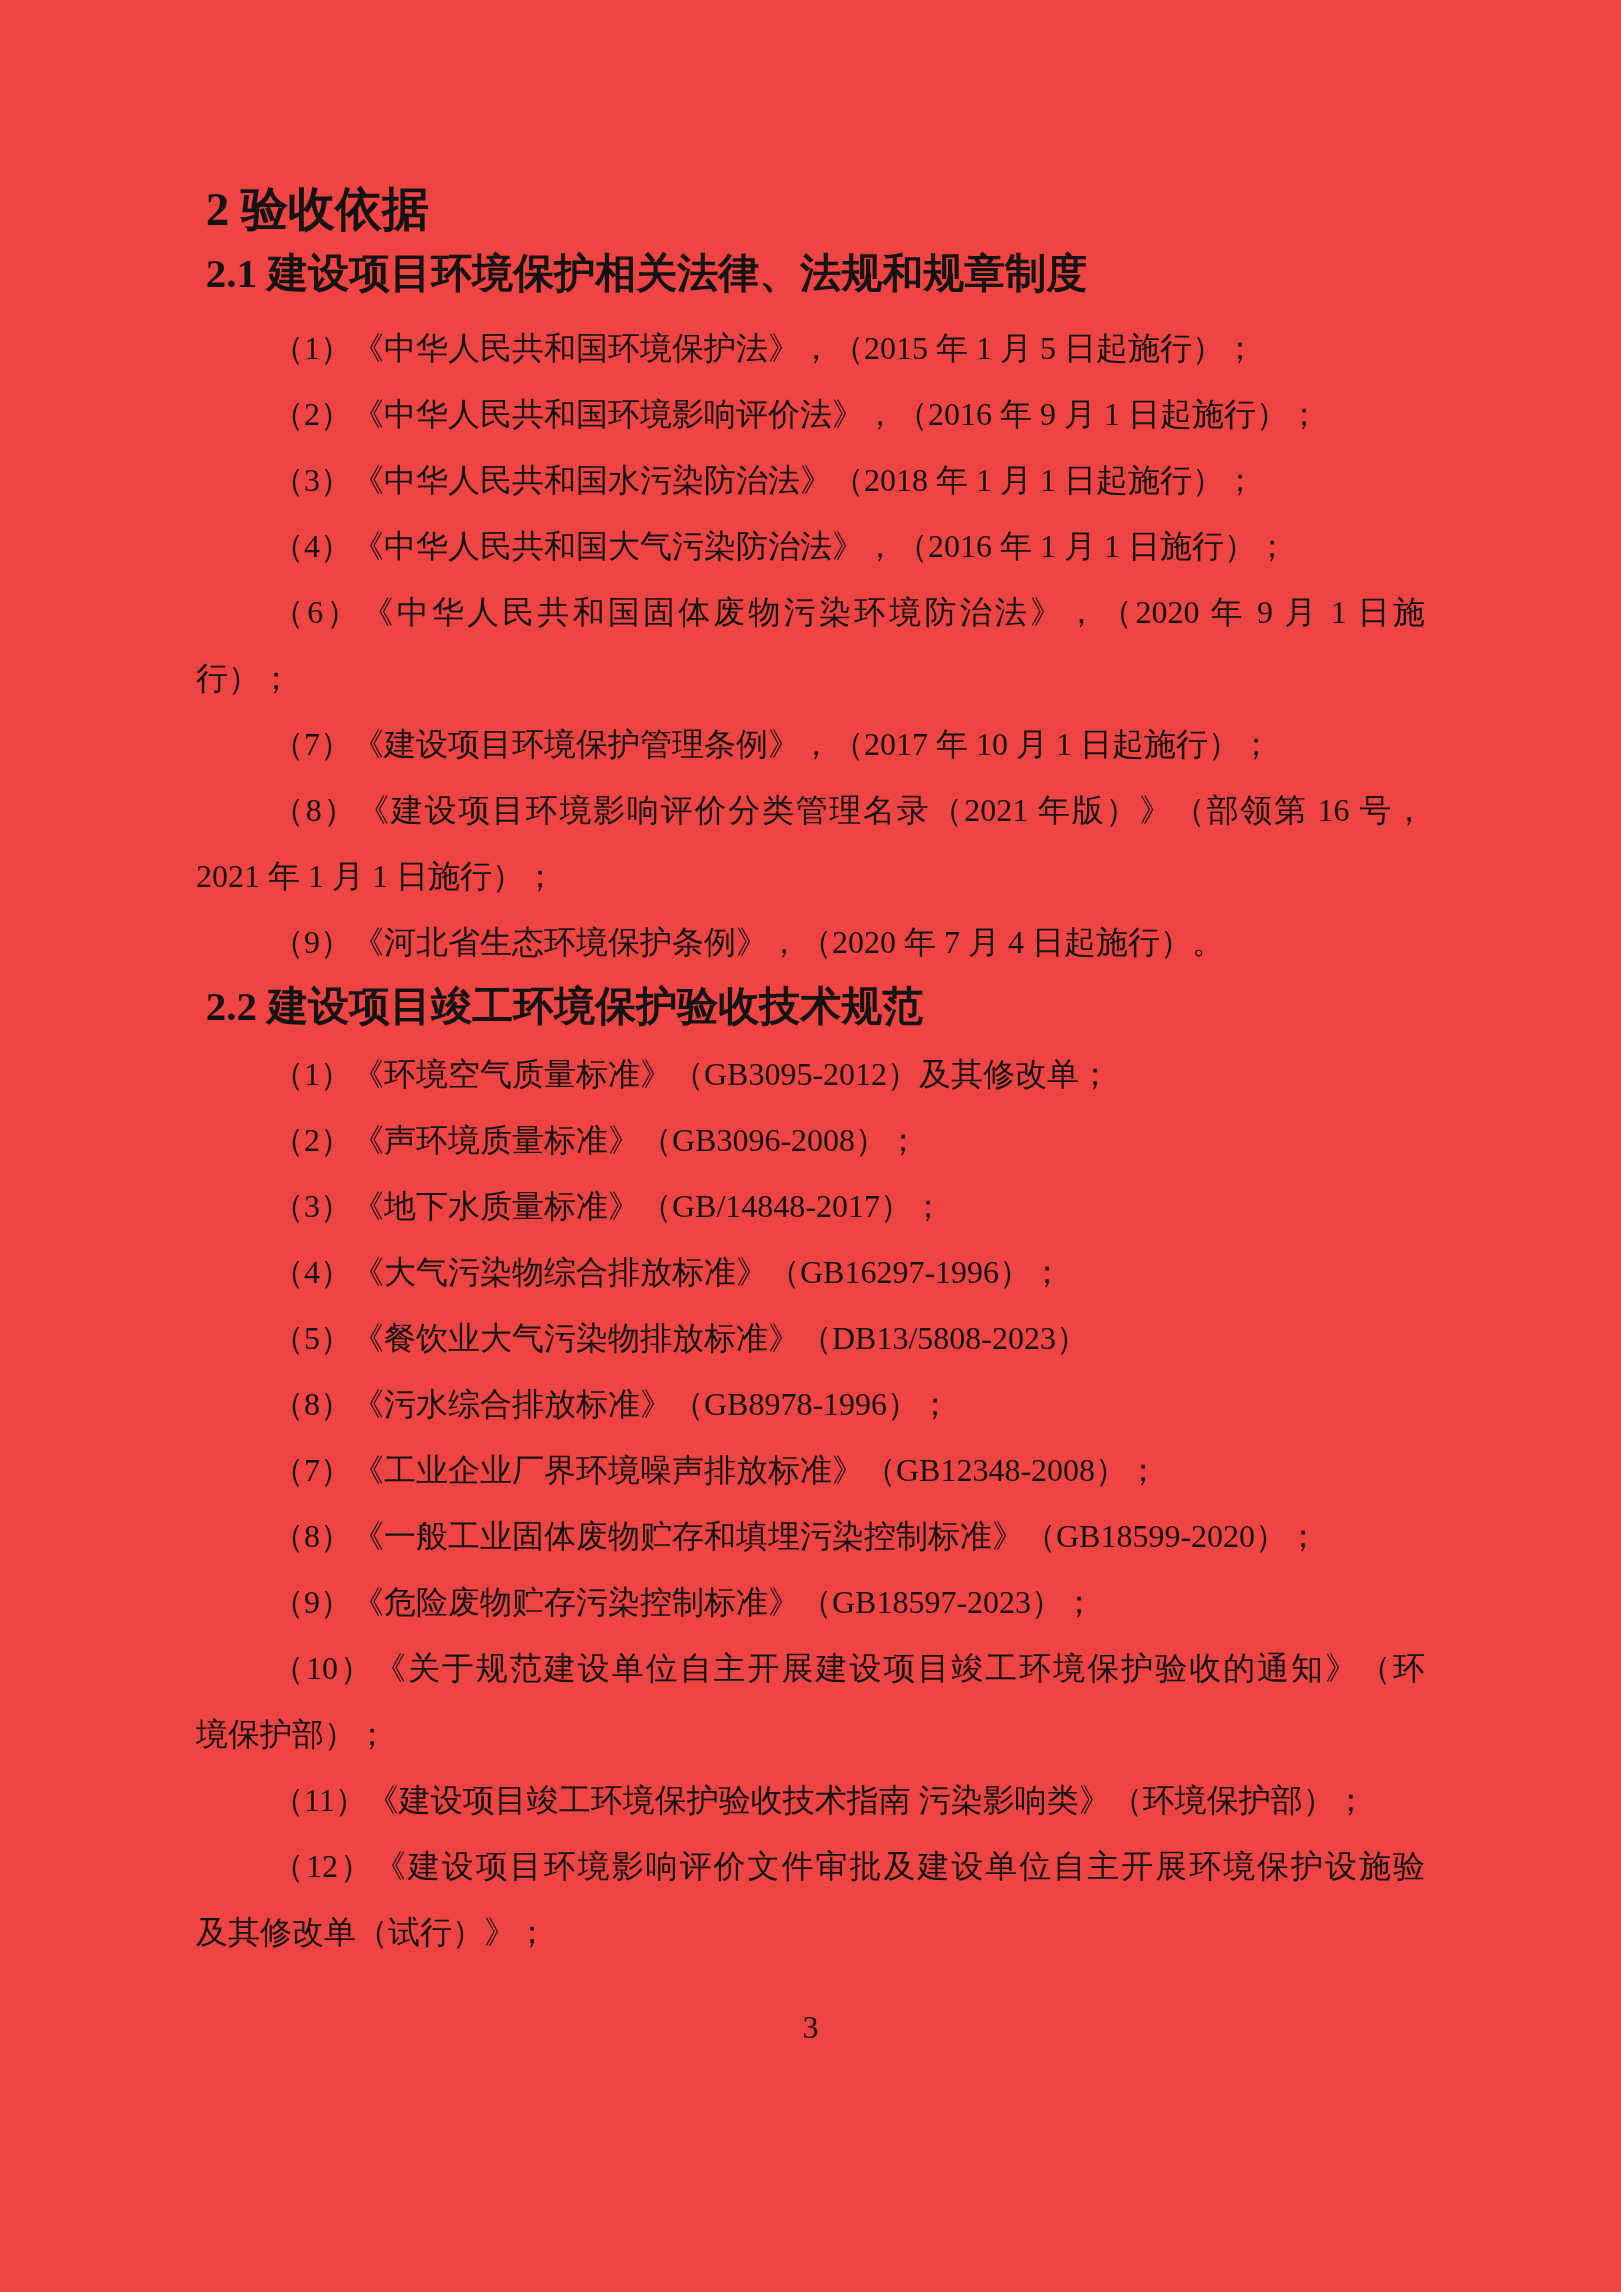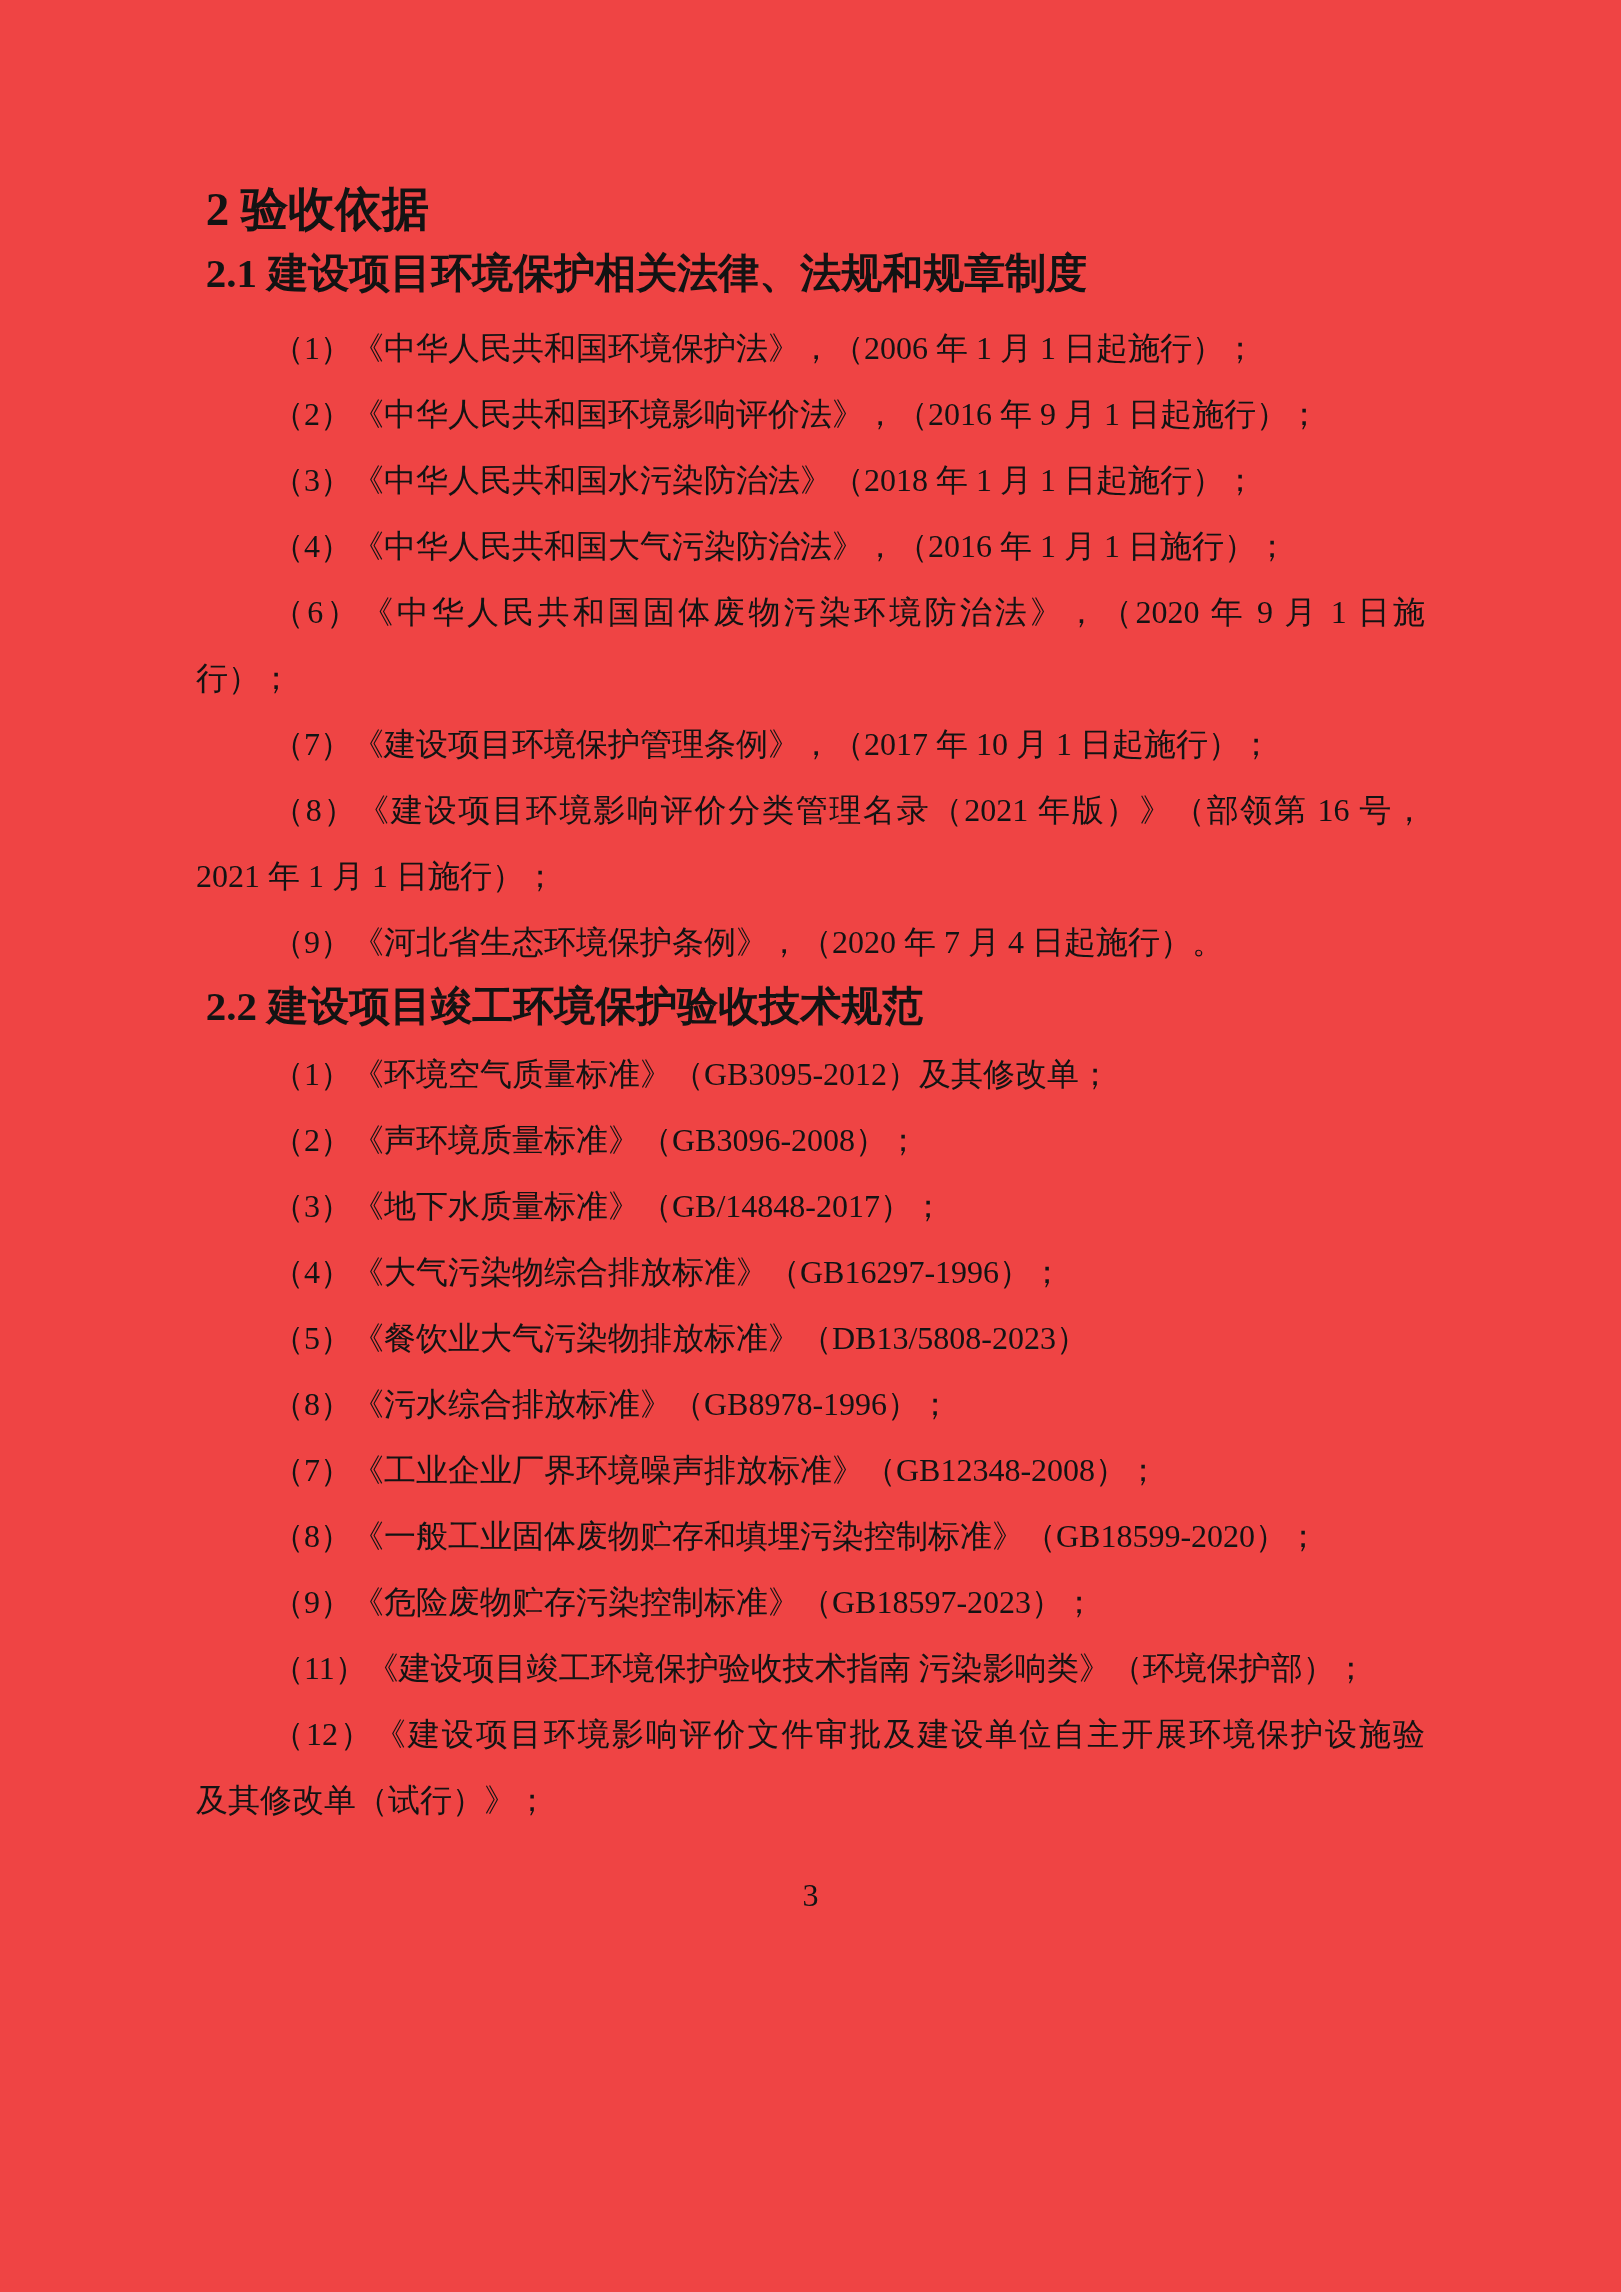--- a/index.html
+++ b/index.html
@@ -58,21 +58,21 @@
 </head>
 <body>
 
 <div class="page">
   <div class="h1">2 验收依据</div>
 
   <div class="h2">2.1 建设项目环境保护相关法律、法规和规章制度</div>
 
   <div class="list">
       <div class="para">
-        <div class="line indent">（1）《中华人民共和国环境保护法》，（2006 年 1 月 1 日起施行）；</div>
+        <div class="line indent">（1）《中华人民共和国环境保护法》，（2015 年 1 月 5 日起施行）；</div>
       </div>
       <div class="para">
         <div class="line indent">（2）《中华人民共和国环境影响评价法》，（2016 年 9 月 1 日起施行）；</div>
       </div>
       <div class="para">
         <div class="line indent">（3）《中华人民共和国水污染防治法》（2018 年 1 月 1 日起施行）；</div>
       </div>
       <div class="para">
         <div class="line indent">（4）《中华人民共和国大气污染防治法》，（2016 年 1 月 1 日施行）；</div>
       </div>
@@ -116,20 +116,24 @@
       <div class="para">
         <div class="line indent">（7）《工业企业厂界环境噪声排放标准》（GB12348-2008）；</div>
       </div>
       <div class="para">
         <div class="line indent">（8）《一般工业固体废物贮存和填埋污染控制标准》（GB18599-2020）；</div>
       </div>
       <div class="para">
         <div class="line indent">（9）《危险废物贮存污染控制标准》（GB18597-2023）；</div>
       </div>
       <div class="para">
+        <div class="line indent justify">（10）《关于规范建设单位自主开展建设项目竣工环境保护验收的通知》（环</div>
+        <div class="line">境保护部）；</div>
+      </div>
+      <div class="para">
         <div class="line indent">（11）《建设项目竣工环境保护验收技术指南 污染影响类》（环境保护部）；</div>
       </div>
       <div class="para">
         <div class="line indent justify">（12）《建设项目环境影响评价文件审批及建设单位自主开展环境保护设施验</div>
         <div class="line">及其修改单（试行）》；</div>
       </div>
     </div>
 
   <div class="page-number">3</div>
 </div>

